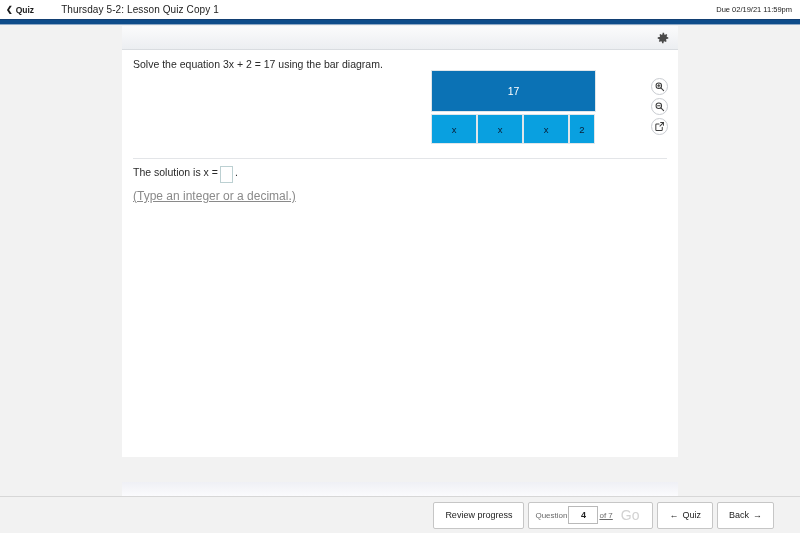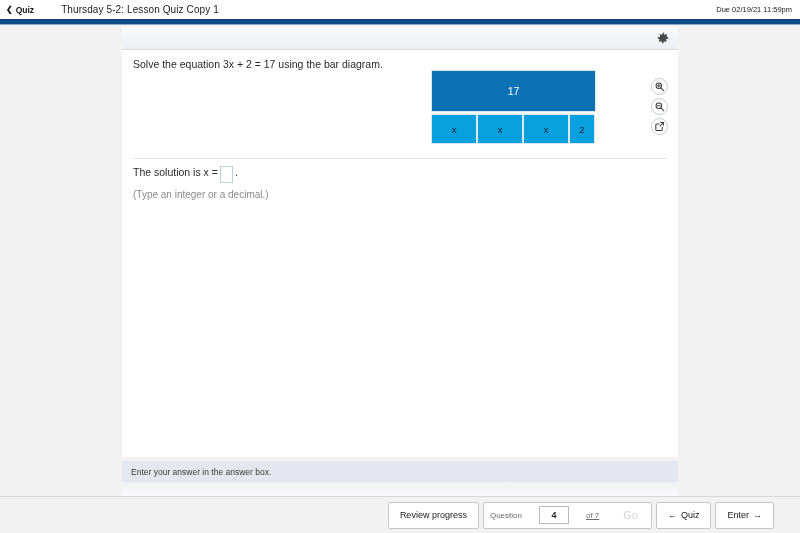--- a/index.html
+++ b/index.html
@@ -94,21 +94,21 @@
   }
 
   
   .answer-area { position: absolute; left: 11px; top: 116px; }
   .ans-line { display: flex; align-items: flex-start; font-size: 10.5px; color: #2a2a2a; }
   .ans-box {
     width: 13px; height: 17px; margin: 0 2px;
     border: 1px solid #bcd0d2; background: #ffffff;
     cursor: text;
   }
-  .ans-hint { margin-top: 6px; font-size: 10px; color: #8a8a8a; }
+  .ans-hint { margin-top: 6px; font-size: 12px; color: #8a8a8a; text-decoration: underline; }
 
   
   .statusbar {
     position: absolute; top: 461px; left: 122px; width: 556px; height: 21px;
     background: #e4e7ef;
     display: flex; align-items: center;
   }
   .statusbar span { margin-left: 9px; font-size: 8.5px; color: #3a3a3a; }
   .gradband {
     position: absolute; top: 482px; left: 122px; width: 556px; height: 14px;
@@ -124,31 +124,31 @@
   }
   .nav-btn {
     height: 27px; padding: 0 11px; background: #ffffff;
     border: 1px solid #c6c6c6; border-radius: 2px;
     font-size: 9px; color: #222; cursor: pointer;
     display: flex; align-items: center; justify-content: center; gap: 4px;
     white-space: nowrap;
   }
   .qgroup {
     height: 27px; background: #ffffff; border: 1px solid #c6c6c6; border-radius: 2px;
-    display: flex; align-items: center; gap: 17px; padding: 0 6px; margin-left: 4px;
+    display: flex; align-items: center; gap: 1px; padding: 0 6px; margin-left: 4px;
   }
   .qlabel { font-size: 8px; color: #6a6a6a; }
   .qinput {
     width: 30px; height: 18px; border: 1px solid #b9b9b9; background: #fff;
     font-family: "Liberation Sans", sans-serif; font-size: 9px; font-weight: bold;
     color: #222; text-align: center; outline: none;
   }
   .qof { font-size: 8px; color: #6a6a6a; text-decoration: underline; }
   .go-btn {
-    font-size: 11px; color: #d2d2d2; padding: 0 7px; cursor: default;
+    font-size: 14px; color: #d2d2d2; padding: 0 7px; cursor: default;
     background: transparent; border: none;
   }
   .sep { width: 4px; }
   .arrow { font-size: 9px; }
 </style>
 </head>
 <body>
 
 <div id="app">
 
@@ -218,40 +218,37 @@
       <div class="ans-line">
         <span>The solution is x =</span>
         <input class="ans-box" type="text" placeholder="" style="">
         <span>.</span>
       </div>
       <div class="ans-hint">(Type an integer or a decimal.)</div>
     </div>
 
   </div>
 
-  <div class="statusbar">
-    <span>Enter your answer in the answer box.</span>
-  </div>
   <div class="gradband"></div>
 
   <div class="navbar">
     <button class="nav-btn">Review progress</button>
 
     <div class="qgroup">
       <span class="qlabel">Question</span>
       <input class="qinput" type="text" value="4" style="">
       <span class="qof">of 7</span>
       <button class="go-btn">Go</button>
     </div>
 
     <div class="sep"></div>
     <button class="nav-btn">
       <span class="arrow">←</span>
       <span>Quiz</span>
     </button>
     <div class="sep"></div>
     <button class="nav-btn">
-      <span>Enter</span>
+      <span>Back</span>
       <span class="arrow">→</span>
     </button>
   </div>
 
 </div>
 
 </body></html>

